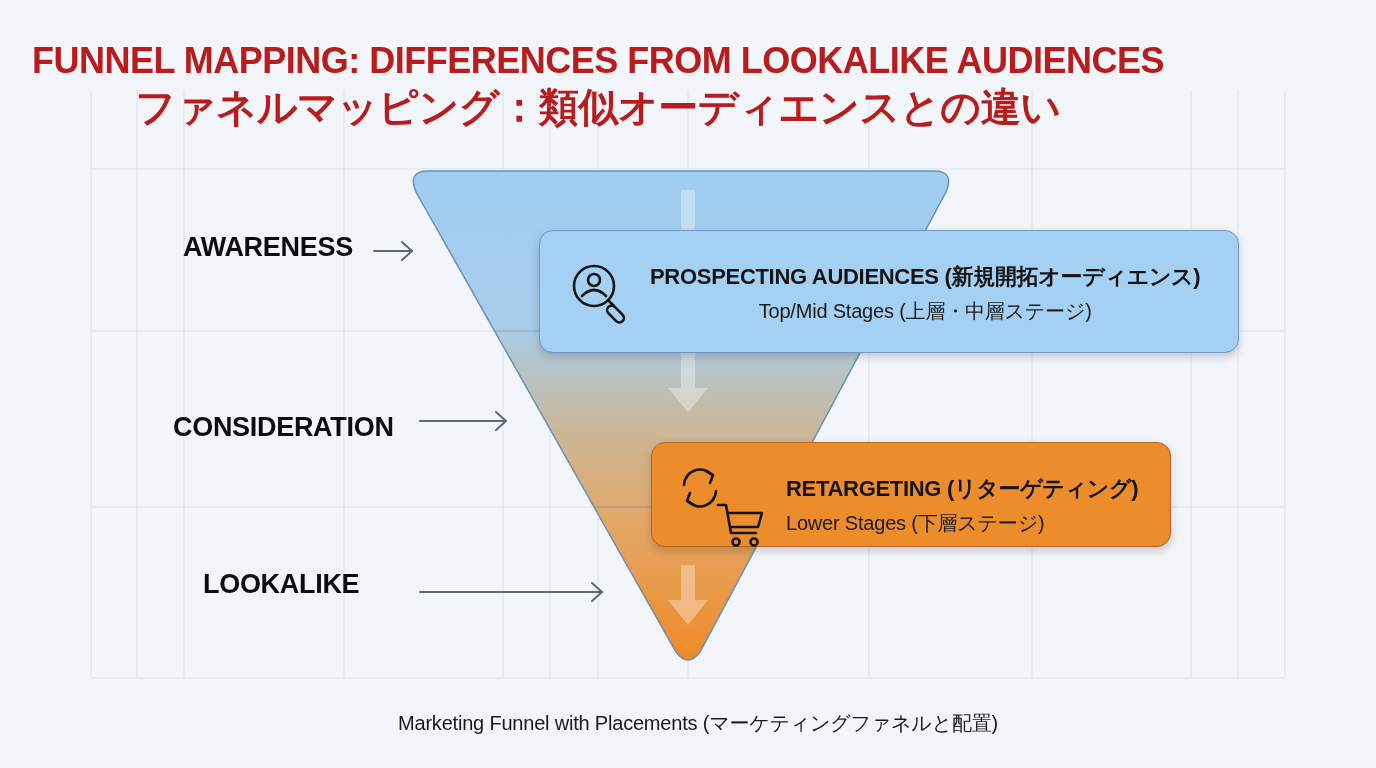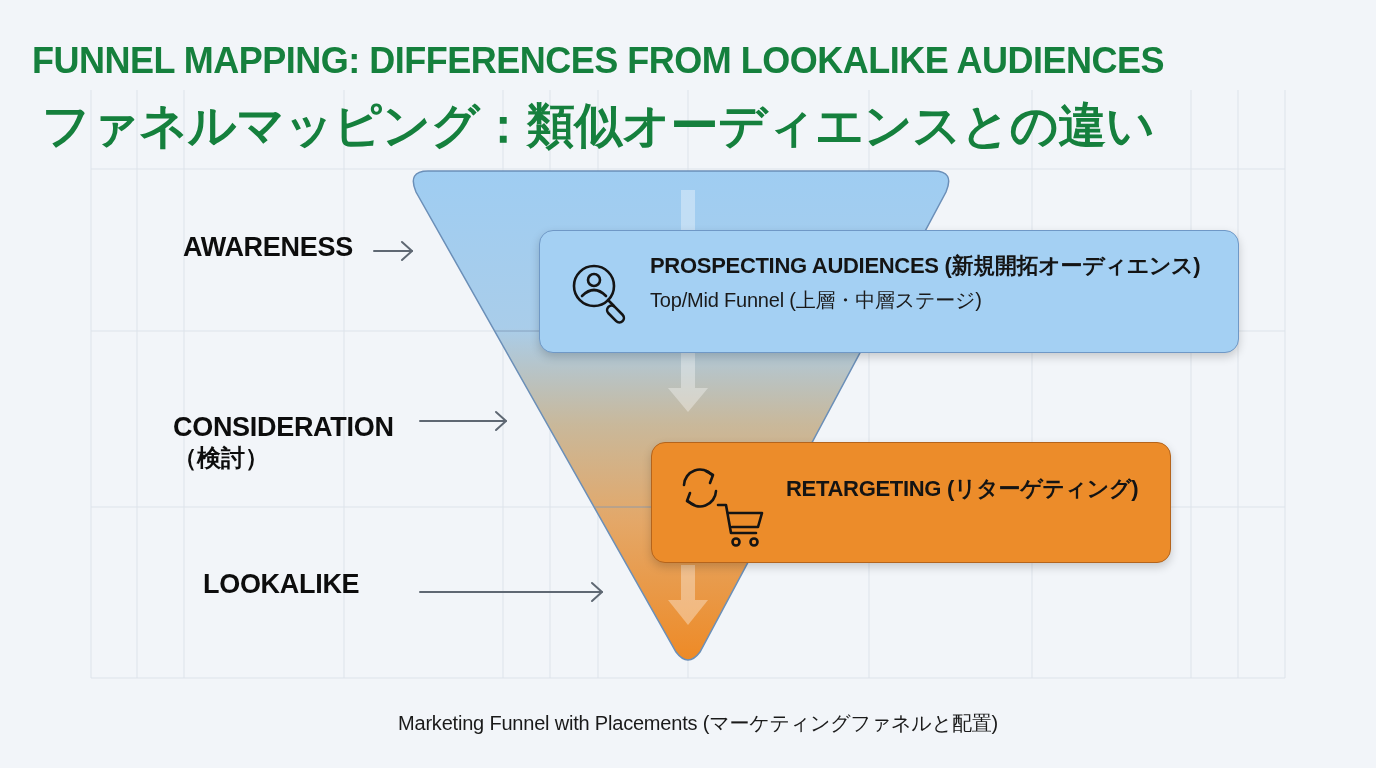--- a/index.html
+++ b/index.html
@@ -6,37 +6,37 @@
   body {
     width:1376px; height:768px; overflow:hidden;
     background:#f2f5f9;
     font-family:"Liberation Sans", "DejaVu Sans", sans-serif;
     position:relative;
     color:#111;
   }
   .grid { position:absolute; left:0; top:0; width:1376px; height:768px; }
   .title {
     position:absolute; left:0; width:1196px; text-align:center;
-    font-weight:700; color:#15803d; letter-spacing:-0.5px;
+    font-weight:700; color:#b91c1c; letter-spacing:-0.5px;
   }
   .title.en { top:40px; font-size:36px; }
-  .title.jp { top:94px; font-size:48px; }
+  .title.jp { top:80px; font-size:40px; }
   .funnel { position:absolute; left:0; top:0; width:1376px; height:768px; }
   .stage {
     position:absolute; font-weight:700; color:#0d0d0d;margin-left:13px;
   }
   .stage .en { font-size:27px; line-height:30px; letter-spacing:-0.3px; }
   .stage .jp { font-size:24px; line-height:32px; }
   .card {
     position:absolute; border-radius:14px; box-sizing:border-box;
     box-shadow:0 4px 10px rgba(0,0,0,0.18);
     display:flex; align-items:center;
   }
   .card.blue { left:539px; top:230px; width:700px; height:123px; background:#a4d0f3; border:1.5px solid #6f98c6; }
-  .card.orange { left:651px; top:442px; width:520px; height:121px; background:#ec8c2a; border:1.5px solid #b4641c; }
+  .card.orange { left:651px; top:442px; width:520px; height:105px; background:#ec8c2a; border:1.5px solid #b4641c; }
   .card .icon { position:absolute; }
   .card .text { position:absolute; }
   .card .head { font-weight:700; font-size:22px; color:#141414; white-space:nowrap; letter-spacing:-0.3px; }
   .card .sub { font-size:20px; color:#1a1a1a; white-space:nowrap; margin-top:6px; letter-spacing:-0.2px; }
   .caption {
     position:absolute; top:710px; left:0; width:1376px; text-align:center;
     font-size:20px; color:#1a1a1a; letter-spacing:-0.2px;margin-left:10px;
   }
 </style>
 </head>
@@ -108,53 +108,53 @@
       <polyline points="592,583 602,592 592,601"></polyline>
     </g>
   </g>
 </svg>
 
 <div class="stage" style="left:170px; top:232px; width:200px;">
   <div class="en">AWARENESS</div>
 </div>
 <div class="stage" style="left:160px; top:412px; width:255px;">
   <div class="en">CONSIDERATION</div>
-  <div class="jp">（検討）</div>
 </div>
 <div class="stage" style="left:190px; top:569px; width:205px;">
   <div class="en">LOOKALIKE</div>
 </div>
 
 <div class="card blue">
   <svg class="icon" style="left:26px; top:27px;" width="70" height="70" viewBox="0 0 70 70">
     <g fill="none" stroke="#141414" stroke-width="2.6" stroke-linecap="round" stroke-linejoin="round">
       <circle cx="28" cy="28" r="20"></circle>
       <circle cx="28" cy="22" r="6"></circle>
       <path d="M 16 38 Q 28 26 40 38"></path>
       <line x1="42" y1="42" x2="48" y2="48"></line>
       <rect x="45" y="46" width="9" height="20" rx="4.5" transform="rotate(-45 49.5 56)"></rect>
     </g>
   </svg>
-  <div class="text" style="left:110px; top:20px;">
+  <div class="text" style="left:110px; top:31px;text-align:center;">
     <div class="head">PROSPECTING AUDIENCES (新規開拓オーディエンス)</div>
-    <div class="sub">Top/Mid Funnel (上層・中層ステージ)</div>
+    <div class="sub">Top/Mid Stages (上層・中層ステージ)</div>
   </div>
 </div>
 
 <div class="card orange">
   <svg class="icon" style="left:24px; top:18px;" width="96" height="90" viewBox="0 0 96 90">
     <g fill="none" stroke="#141414" stroke-width="2.6" stroke-linecap="round" stroke-linejoin="round">
       <path d="M 8 24 A 16 16 0 0 1 36 14"></path>
       <polyline points="30,10 37,14 34,22"></polyline>
       <path d="M 40 30 A 16 16 0 0 1 12 40"></path>
       <polyline points="18,44 11,40 14,32"></polyline>
       <polyline points="42,44 50,44 55,72 80,72"></polyline>
       <polyline points="52,52 86,52 82,66 56,66"></polyline>
       <circle cx="60" cy="81" r="3.5"></circle>
       <circle cx="78" cy="81" r="3.5"></circle>
     </g>
   </svg>
   <div class="text" style="left:134px; top:31px;">
     <div class="head">RETARGETING (リターゲティング)</div>
+    <div class="sub">Lower Stages (下層ステージ)</div>
   </div>
 </div>
 
 <div class="caption">Marketing Funnel with Placements (マーケティングファネルと配置)</div>
 
 </body></html>

